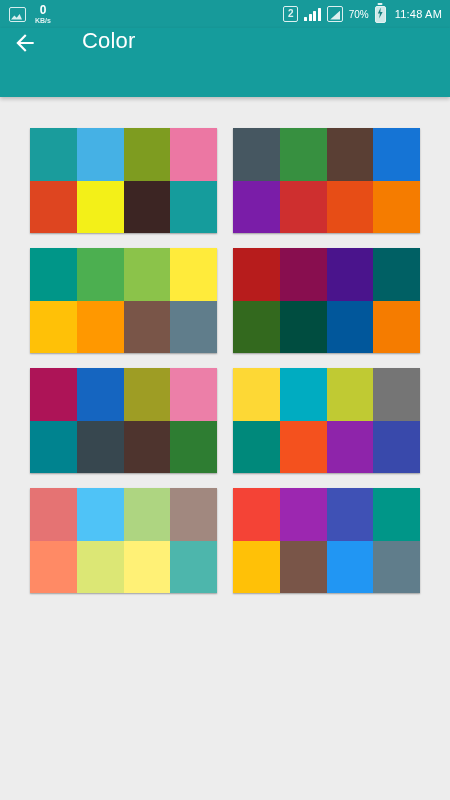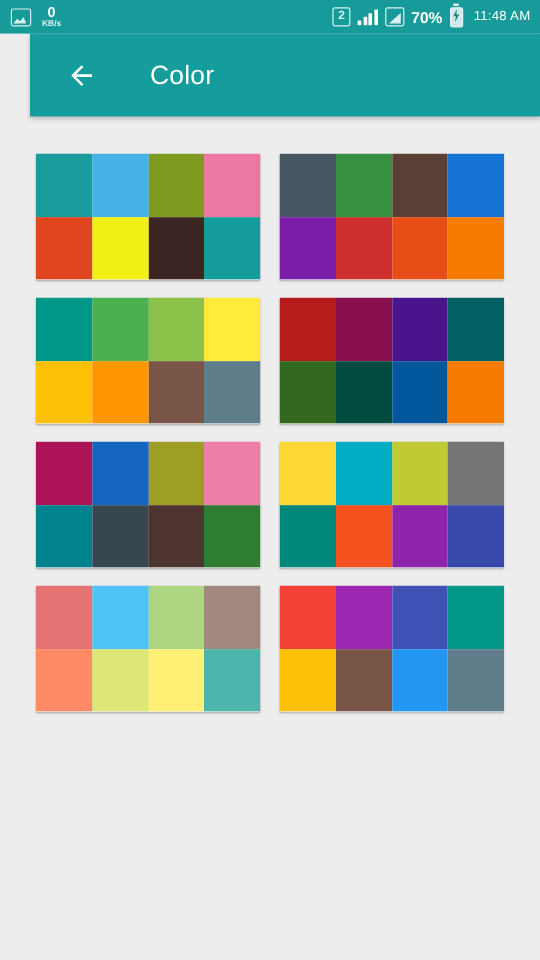--- a/index.html
+++ b/index.html
@@ -120,24 +120,23 @@
     position:absolute;
     right:1.5px;
     bottom:1.5px;
     width:10px;
     height:9px;
     background:#ddf0f0;
     clip-path:polygon(100% 0%, 100% 100%, 0% 100%);
   }
 
   .battery-pct {
-    font-size:13px;
+    font-size:10px;
     color:#ffffff;
     letter-spacing:0px;
-    font-weight:bold;
   }
 
   .battery-icon {
     width:11px;
     height:17px;
     border:1.6px solid #e4f2f2;
     border-radius:2px;
     position:relative;
     background:#cfe9e9;
     flex:none;
@@ -170,26 +169,24 @@
     color:#ffffff;
     margin-left:3px;
     letter-spacing:0.2px;
   }
 
   
   .toolbar {
     height:69px;
     background:#159c9c;
     display:flex;
-    align-items:center;
-    padding-left:28px;
+    padding-left:10px;
     box-shadow:0 2px 4px rgba(0,0,0,0.22);
     position:relative;
     z-index:5;
-    margin-left:25px;
   }
 
   .back-btn {
     width:30px;
     height:30px;
     display:flex;
     align-items:center;
     justify-content:center;
     cursor:pointer;
     flex:none;

